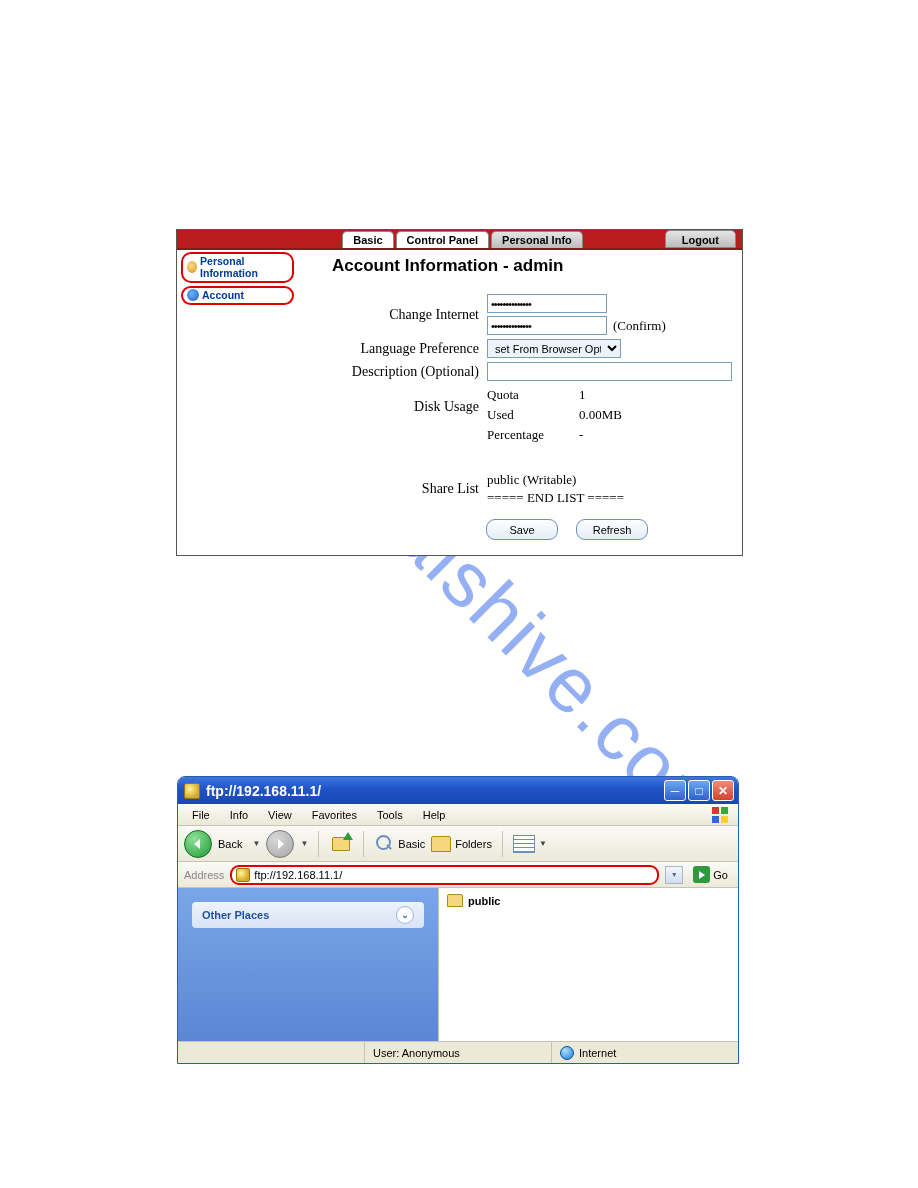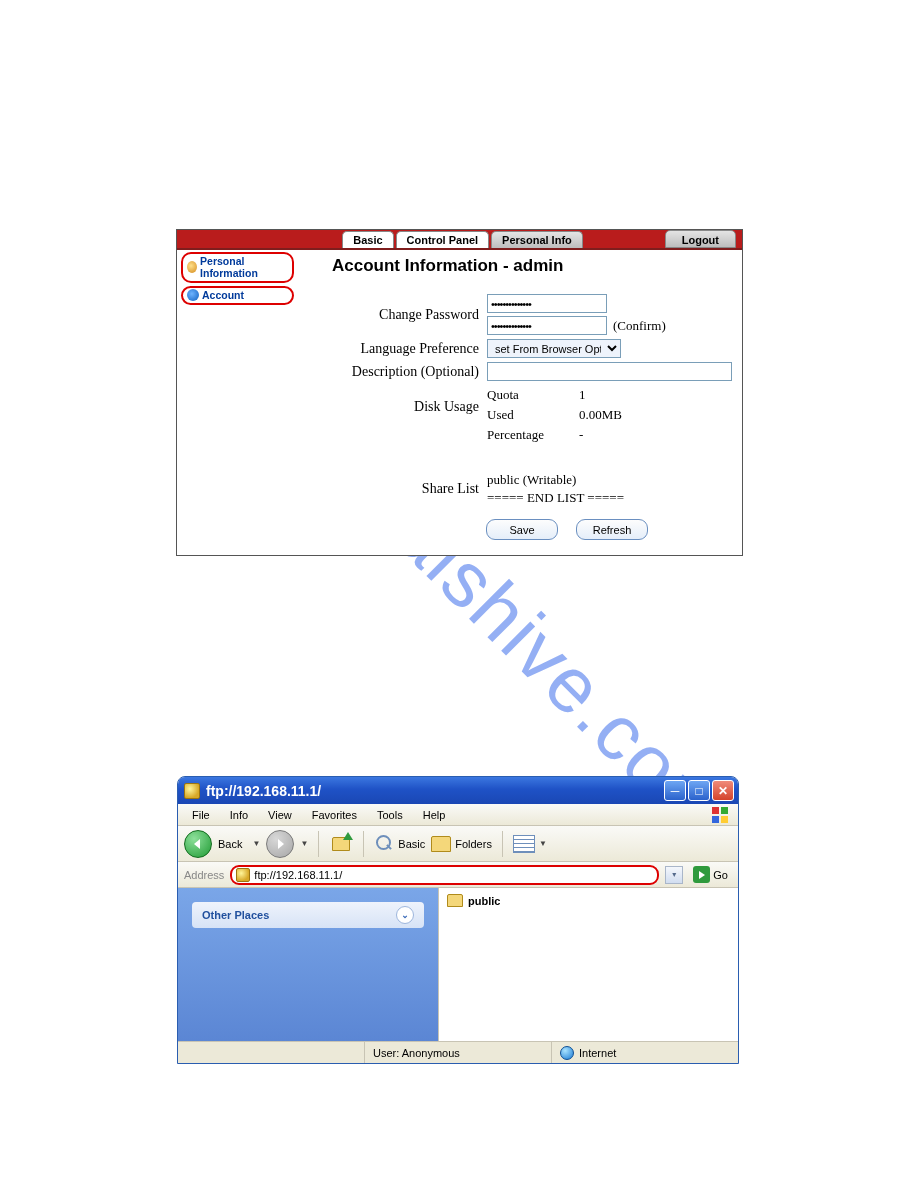--- a/index.html
+++ b/index.html
@@ -376,21 +376,21 @@
         </div>
         <div class="side-item">
           <span class="side-icon acct"></span>
           <span>Account</span>
         </div>
       </div>
       <div class="admin-main">
         <div class="admin-title">Account Information - admin</div>
 
         <div class="form-row">
-          <div class="form-label">Change Password</div>
+          <div class="form-label">Change Internet</div>
           <div class="pw-stack">
             <div class="pw-line">
               <input class="text pw" type="password" value="••••••••••••••" style="">
             </div>
             <div class="pw-line">
               <input class="text pw" type="password" value="••••••••••••••" style="">
               <span class="confirm">(Confirm)</span>
             </div>
           </div>
         </div>

